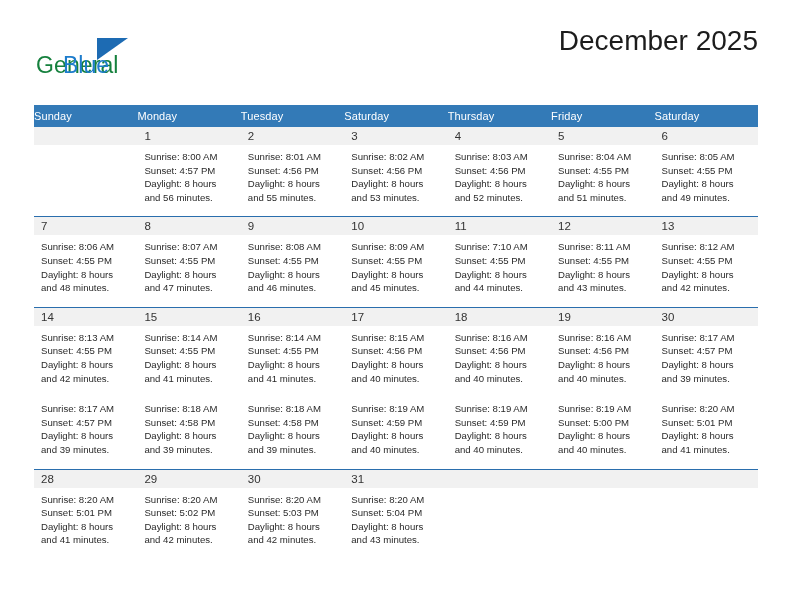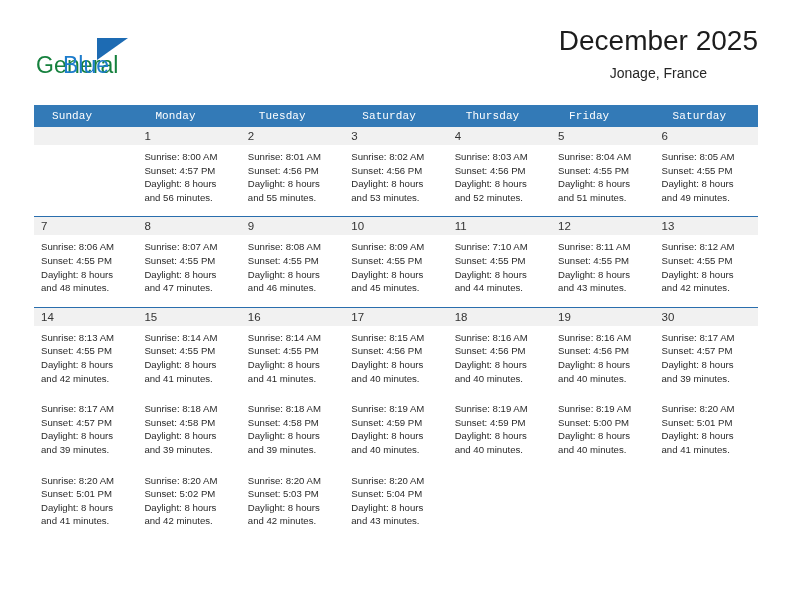--- a/index.html
+++ b/index.html
@@ -96,26 +96,25 @@
     table-layout: fixed;
   }
   .calendar col { width: 103.43px; }
 
   .calendar thead th {
     background: #337ab7;
     color: #ffffff;
     font-size: 11px;
     font-weight: normal;
     text-align: left;
-    padding: 5px 0 5px 18px;
+    padding: 5px 0 5px 0;
     height: 19px;
     box-sizing: border-box;
     vertical-align: middle;
     letter-spacing: 0.1px;
-    font-family: Liberation Mono, monospace;
   }
 
   .daynum-row td {
     background: #f1f1f1;
     font-size: 11.5px;
     color: #333333;
     text-align: left;
     padding: 3px 0 3px 7px;
     height: 17px;
     box-sizing: border-box;
@@ -148,21 +147,20 @@
   <div class="header">
 
     <div class="brand">
       <span class="brand-general">General</span>
       <span class="brand-triangle"></span>
       <span class="brand-blue">Blue</span>
     </div>
 
     <div class="title-block">
       <div class="month-title">December 2025</div>
-      <div class="location">Jonage, France</div>
     </div>
 
   </div>
 
   <table class="calendar">
     <colgroup>
       <col>
         <col>
         <col>
         <col>
@@ -373,20 +371,29 @@
             <span class="info-line">Daylight: 8 hours</span>
             <span class="info-line">and 40 minutes.</span>
           </td>
           <td>
             <span class="info-line">Sunrise: 8:20 AM</span>
             <span class="info-line">Sunset: 5:01 PM</span>
             <span class="info-line">Daylight: 8 hours</span>
             <span class="info-line">and 41 minutes.</span>
           </td>
         </tr>
+        <tr class="daynum-row sep">
+          <td>28</td>
+          <td>29</td>
+          <td>30</td>
+          <td>31</td>
+          <td class="empty"></td>
+          <td class="empty"></td>
+          <td class="empty"></td>
+        </tr>
         <tr class="info-row short">
           <td>
             <span class="info-line">Sunrise: 8:20 AM</span>
             <span class="info-line">Sunset: 5:01 PM</span>
             <span class="info-line">Daylight: 8 hours</span>
             <span class="info-line">and 41 minutes.</span>
           </td>
           <td>
             <span class="info-line">Sunrise: 8:20 AM</span>
             <span class="info-line">Sunset: 5:02 PM</span>

